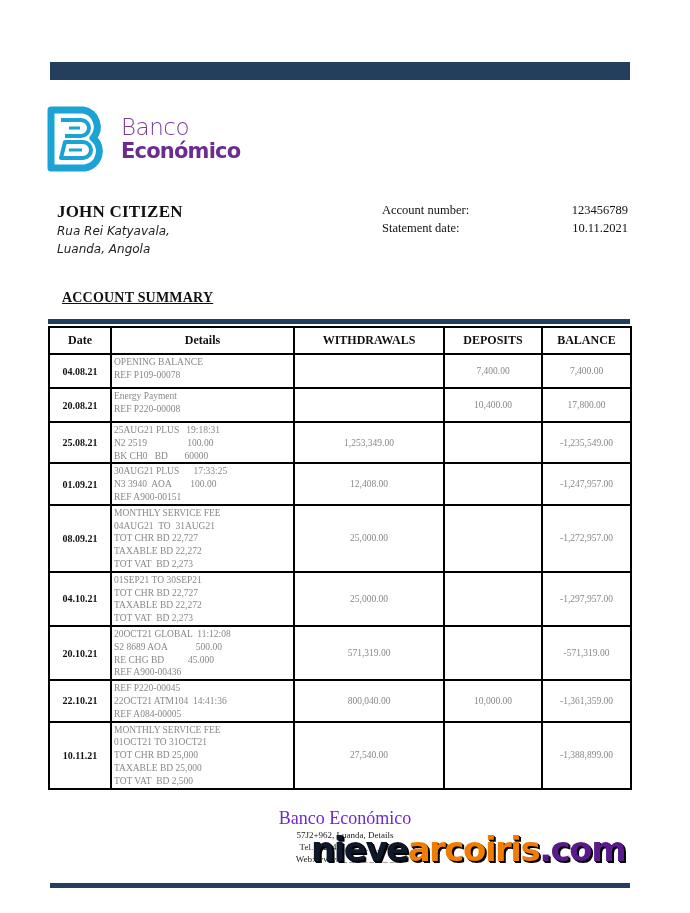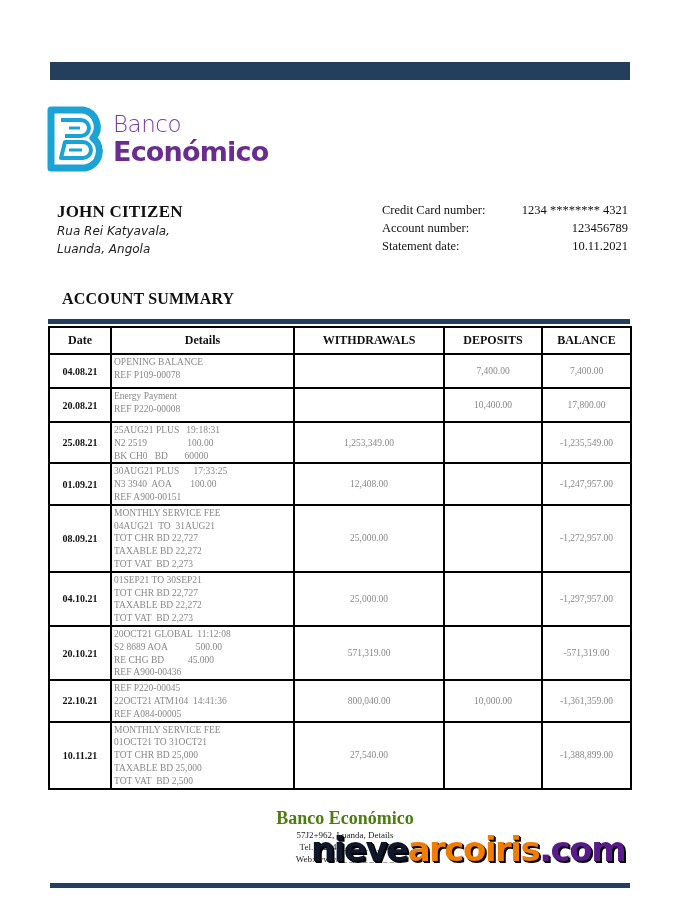--- a/index.html
+++ b/index.html
@@ -4,47 +4,47 @@
   <style>
     * { box-sizing: border-box; margin: 0; padding: 0; }
     html, body { width: 690px; height: 913px; background: #ffffff; overflow: hidden; }
     body { position: relative; font-family: "Liberation Serif", serif; color: #111; }
 
     .top-bar { position: absolute; left: 50px; top: 62px; width: 580px; height: 18px; background: #243f5e; }
     .bottom-bar { position: absolute; left: 50px; top: 883px; width: 580px; height: 5px; background: #243f5e; }
 
     .logo { position: absolute; left: 47px; top: 106px; display: flex; align-items: center; }
     .logo-mark { width: 62px; height: 66px; }
-    .logo-text { margin-left: 4px; font-family: "DejaVu Sans", sans-serif; color: #6a2c91; line-height: 1; }
+    .logo-text { margin-left: 12px; font-family: "DejaVu Sans", sans-serif; color: #6a2c91; line-height: 1; }
     .logo-banco { font-size: 23px; font-weight: 300; letter-spacing: -0.5px; color: #7a3a9e; }
-    .logo-economico { font-size: 27px; font-weight: bold; letter-spacing: -0.8px; margin-top: 2px; }
+    .logo-economico { font-size: 21px; font-weight: bold; letter-spacing: -0.8px; margin-top: 2px; }
 
     .customer { position: absolute; left: 57px; top: 202px; }
     .customer-name { font-family: "Liberation Serif", serif; font-weight: bold; font-size: 17px; letter-spacing: 0.2px; }
     .customer-addr { font-family: "DejaVu Sans", sans-serif; font-size: 12px; line-height: 17px; color: #222; margin-top: 1px; font-style: italic; }
 
     .acct-info { position: absolute; left: 382px; top: 201px; width: 246px; font-size: 12.5px; color: #111; }
     .acct-row { display: flex; justify-content: space-between; height: 18px; line-height: 18px; }
     .acct-row .v { text-align: right; }
 
-    .summary-title { position: absolute; left: 62px; top: 290px; font-weight: bold; font-size: 16px; letter-spacing: 0.2px; }
+    .summary-title { position: absolute; left: 62px; top: 290px; font-weight: bold; font-size: 14px; letter-spacing: 0.2px; text-decoration: underline; }
 
     .table-rule { position: absolute; left: 48px; top: 319px; width: 582px; height: 5px; background: #243f5e; }
 
     table.stmt { position: absolute; left: 48px; top: 326px; width: 582px; border-collapse: collapse; table-layout: fixed; }
     table.stmt th, table.stmt td { border: 2px solid #000; }
     table.stmt th { height: 27px; font-size: 12px; font-weight: bold; text-align: center; color: #111; }
     table.stmt td { font-size: 9.5px; color: #888; vertical-align: middle; }
     table.stmt td.date { text-align: center; font-weight: bold; font-size: 10px; color: #111; }
     table.stmt td.details { padding: 0 2px; line-height: 12.8px; vertical-align: top; padding-top: 1px; }
     table.stmt td.num { text-align: center; }
     .dline { white-space: pre; display: block; }
 
     .footer { position: absolute; left: 0; width: 690px; top: 808px; text-align: center; }
-    .footer-name { font-weight: bold; font-size: 18px; color: #4d7c0f; }
+    .footer-name { font-weight: normal; font-size: 18px; color: #6d28d9; }
     .footer-line { font-size: 9px; color: #222; line-height: 12px; }
 
     .watermark { position: absolute; left: 311px; top: 832px; font-family: "DejaVu Sans", sans-serif; font-weight: bold; font-size: 34px; letter-spacing: -1.5px; text-shadow: 2px 2px 0 #000, 1px 1px 0 #000; line-height: 1; }
     .wm-1 { color: #0f172a; }
     .wm-2 { color: #f07c00; }
     .wm-3 { color: #5a1a8c; }
   </style>
 </head>
 <body>
 
@@ -64,24 +64,20 @@
   </div>
 </div>
 
 <div class="customer">
   <div class="customer-name">JOHN CITIZEN</div>
   <div class="customer-addr">Rua Rei Katyavala,</div>
   <div class="customer-addr">Luanda, Angola</div>
 </div>
 
 <div class="acct-info">
-  <div class="acct-row">
-    <span>Credit Card number:</span>
-    <span class="v">1234 ******** 4321</span>
-  </div>
   <div class="acct-row">
     <span>Account number:</span>
     <span class="v">123456789</span>
   </div>
   <div class="acct-row">
     <span>Statement date:</span>
     <span class="v">10.11.2021</span>
   </div>
 </div>
 

